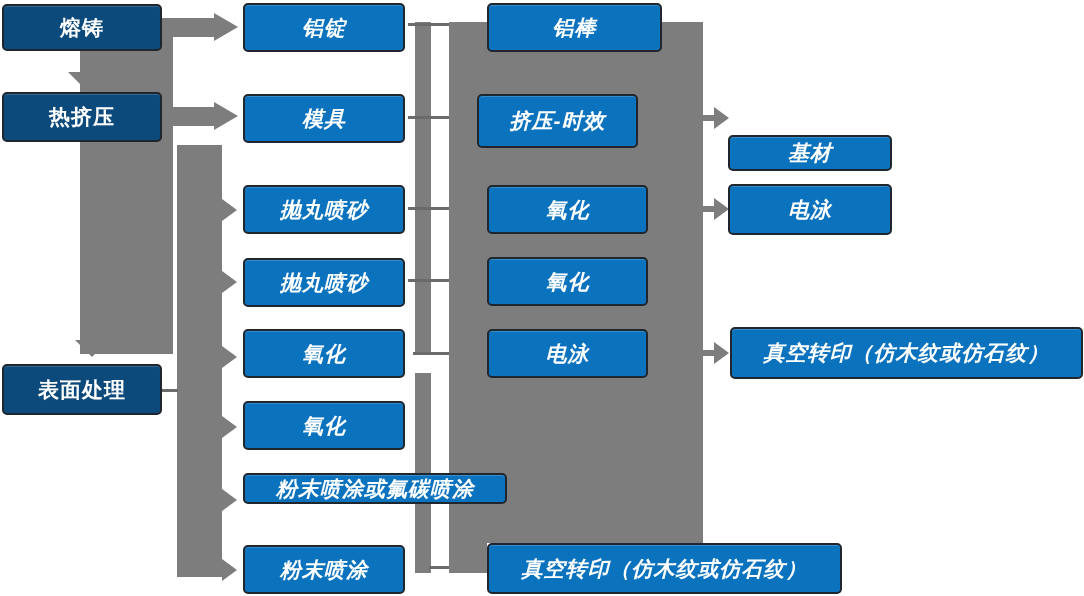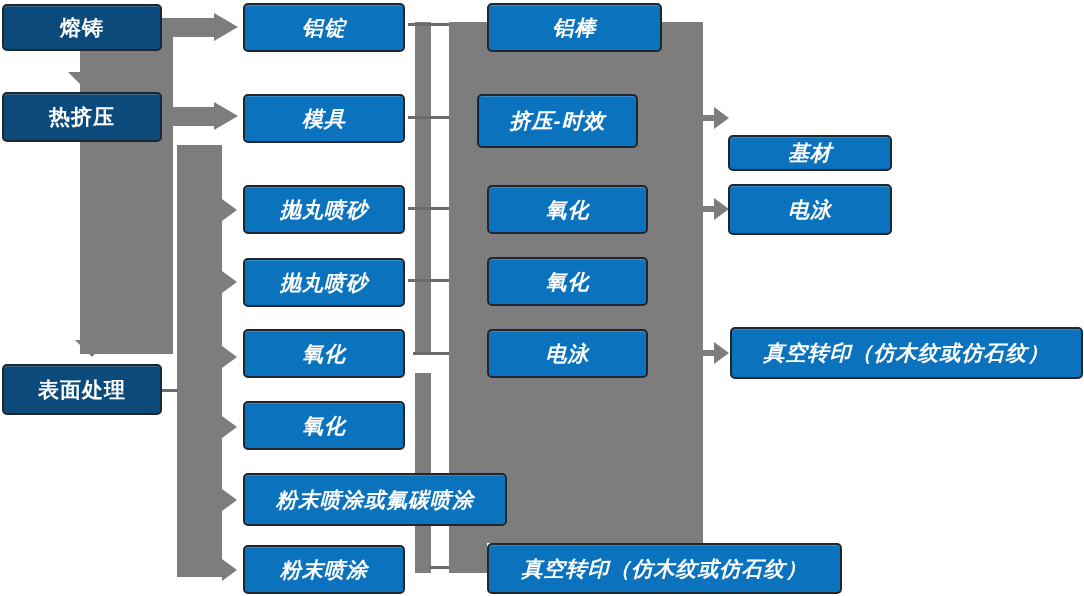--- a/index.html
+++ b/index.html
@@ -76,21 +76,21 @@
   <div class="node stage" style="left:2px;top:4px;width:160px;height:47px;">熔铸</div>
   <div class="node stage" style="left:2px;top:364px;width:160px;height:51px;">表面处理</div>
   <div class="node stage" style="left:2px;top:92px;width:160px;height:50px;">热挤压</div>
 
   <div class="node proc" style="left:243px;top:3px;width:162px;height:49px;">铝锭</div>
   <div class="node proc" style="left:243px;top:94px;width:162px;height:49px;">模具</div>
   <div class="node proc" style="left:243px;top:185px;width:162px;height:49px;">抛丸喷砂</div>
   <div class="node proc" style="left:243px;top:258px;width:162px;height:49px;">抛丸喷砂</div>
   <div class="node proc" style="left:243px;top:329px;width:162px;height:49px;">氧化</div>
   <div class="node proc" style="left:243px;top:401px;width:162px;height:49px;">氧化</div>
-  <div class="node proc" style="left:243px;top:473px;width:264px;height:53px;">粉末喷涂或氟碳喷涂</div>
+  <div class="node proc" style="left:243px;top:473px;width:264px;height:31px;">粉末喷涂或氟碳喷涂</div>
   <div class="node proc" style="left:243px;top:545px;width:162px;height:49px;">粉末喷涂</div>
 
   <div class="node proc" style="left:487px;top:3px;width:175px;height:49px;">铝棒</div>
   <div class="node proc" style="left:477px;top:94px;width:161px;height:54px;">挤压-时效</div>
   <div class="node proc" style="left:487px;top:185px;width:161px;height:49px;">氧化</div>
   <div class="node proc" style="left:487px;top:257px;width:161px;height:49px;">氧化</div>
   <div class="node proc" style="left:487px;top:329px;width:161px;height:49px;">电泳</div>
   <div class="node proc" style="left:487px;top:543px;width:355px;height:51px;">真空转印（仿木纹或仿石纹）</div>
 
   <div class="node proc" style="left:728px;top:93px;width:164px;height:36px;margin-top:42px;">基材</div>

